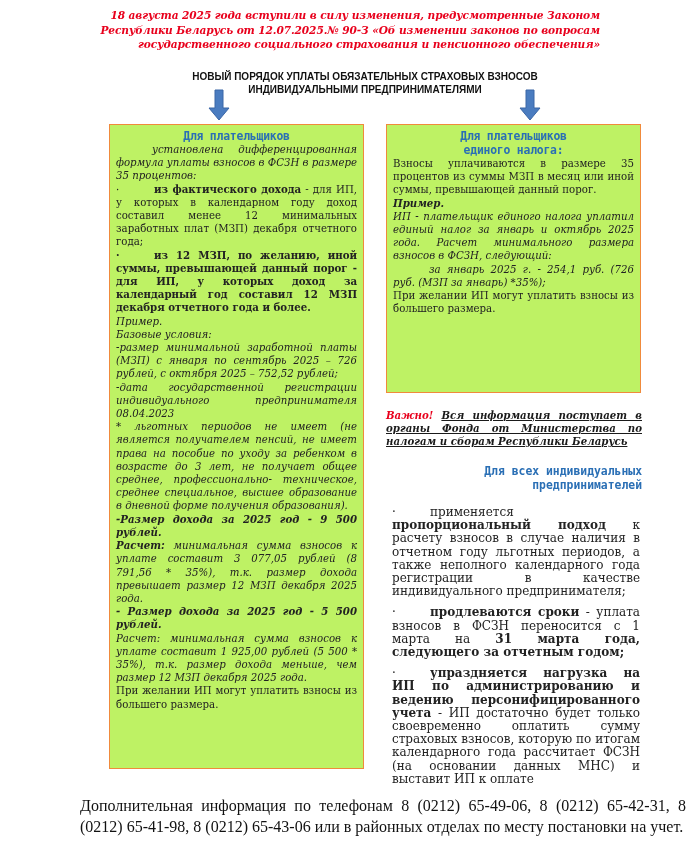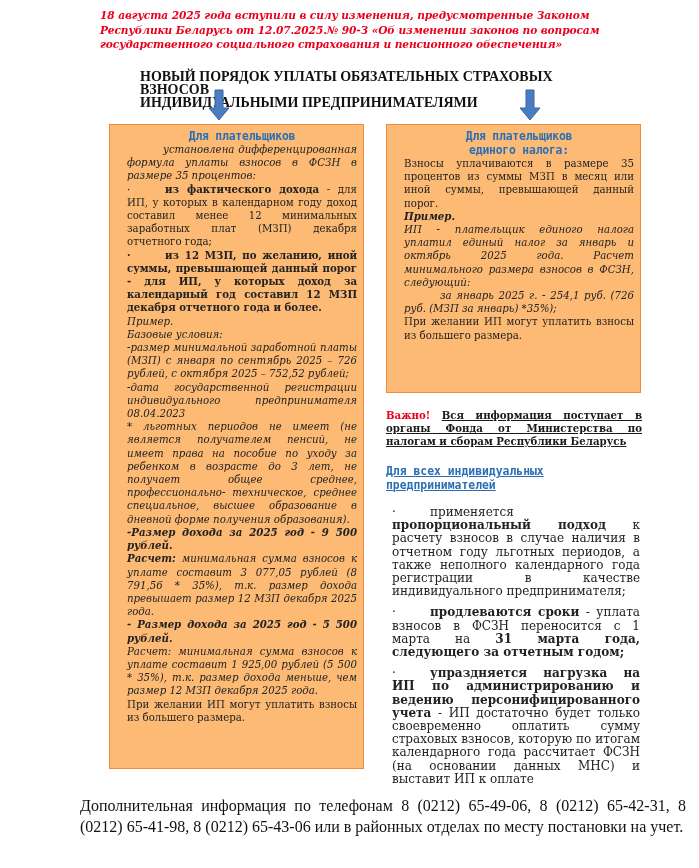--- a/index.html
+++ b/index.html
@@ -1,64 +1,64 @@
 <!DOCTYPE html>
 <html><head>
 <meta charset="utf-8">
 <style>
   * { box-sizing: border-box; margin: 0; padding: 0; }
   html, body { width: 699px; height: 868px; background: #ffffff; overflow: hidden; }
   body { position: relative; font-family: "Liberation Serif", serif; color: #1a1a1a; }
 
   .notice {
     position: absolute; left: 100px; top: 8px; width: 500px;
-    text-align: left; color: #e8001c; font-style: italic; font-weight: bold;
+    text-align: right; color: #e8001c; font-style: italic; font-weight: bold;
     font-family: "DejaVu Serif", serif; font-size: 10.6px; line-height: 14.5px;
     letter-spacing: -0.1px;
   }
   .main-title {
     position: absolute; left: 140px; top: 70px; width: 450px;
-    text-align: left; font-weight: bold; font-family: Liberation Serif, serif;
-    font-size: 14px; line-height: 13px; color: #111;
+    text-align: center; font-weight: bold; font-family: Liberation Sans, sans-serif;
+    font-size: 10px; line-height: 13px; color: #111;
   }
   .arrow { position: absolute; width: 22px; height: 32px; }
   .arrow-left { left: 208px; top: 89px; }
   .arrow-right { left: 519px; top: 89px; }
 
   .box {
-    position: absolute; border: 1.4px solid #f08a3c; background: #fdba74;
-    padding: 4px 6px 4px 17px;
+    position: absolute; border: 1.4px solid #f08a3c; background: #bef264;
+    padding: 4px 6px 4px 6px;
     font-size: 10.2px; line-height: 13.2px; text-align: justify;
     font-family: "DejaVu Serif", serif; color: #222;
   }
   .box-left { left: 109px; top: 124px; width: 255px; height: 645px; }
   .box-right { left: 386px; top: 124px; width: 255px; height: 269px; }
 
   .box-head {
     text-align: center; color: #2a6fb5; font-weight: bold;
     font-family: "DejaVu Sans Mono", monospace; font-size: 11.4px; line-height: 14px;
     letter-spacing: -0.2px;
   }
   .box p { margin: 0; }
   .ind { text-indent: 36px; }
   .it { font-style: italic; }
   .b { font-weight: bold; }
   .bul { display: inline-block; width: 38px; }
 
   .important {
     position: absolute; left: 386px; top: 409px; width: 256px;
     font-size: 10.2px; line-height: 13.2px; text-align: justify;
-    font-weight: bold; font-family: "DejaVu Serif", serif;
+    font-style: italic; font-weight: bold; font-family: "DejaVu Serif", serif;
   }
   .important .red { color: #e8001c; }
   .important .u { text-decoration: underline; color: #1a1a1a; }
 
   .all-head {
     position: absolute; left: 386px; top: 464px; width: 256px;
-    text-align: left; color: #2a6fb5; font-weight: bold; text-decoration: underline;
+    text-align: right; color: #2a6fb5; font-weight: bold; 
     font-family: "DejaVu Sans Mono", monospace; font-size: 11.4px; line-height: 14px;
   }
   .all-body {
     position: absolute; left: 392px; top: 506px; width: 248px;
     font-size: 12px; line-height: 13.2px; text-align: justify;
     font-family: "DejaVu Serif", serif; color: #222;
   }
   .all-body p { margin-bottom: 8px; }
 
   .footer {

